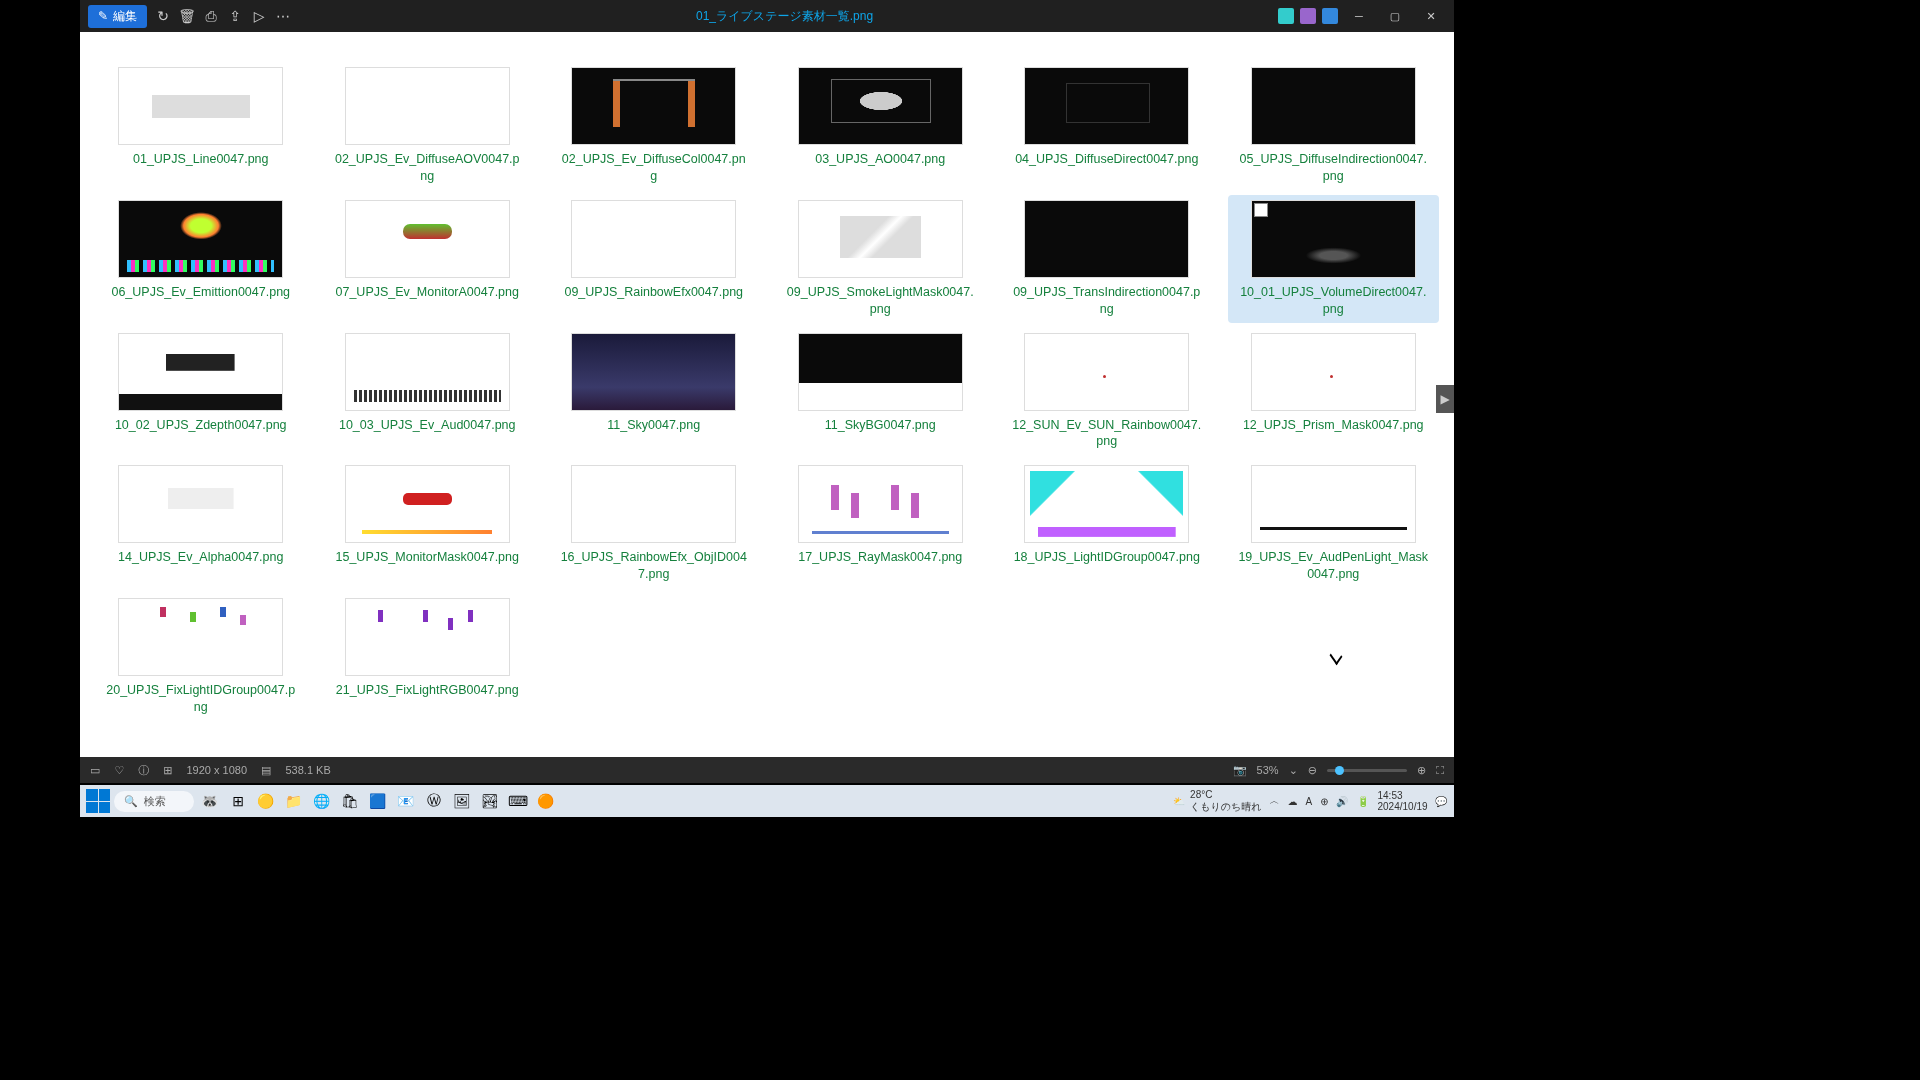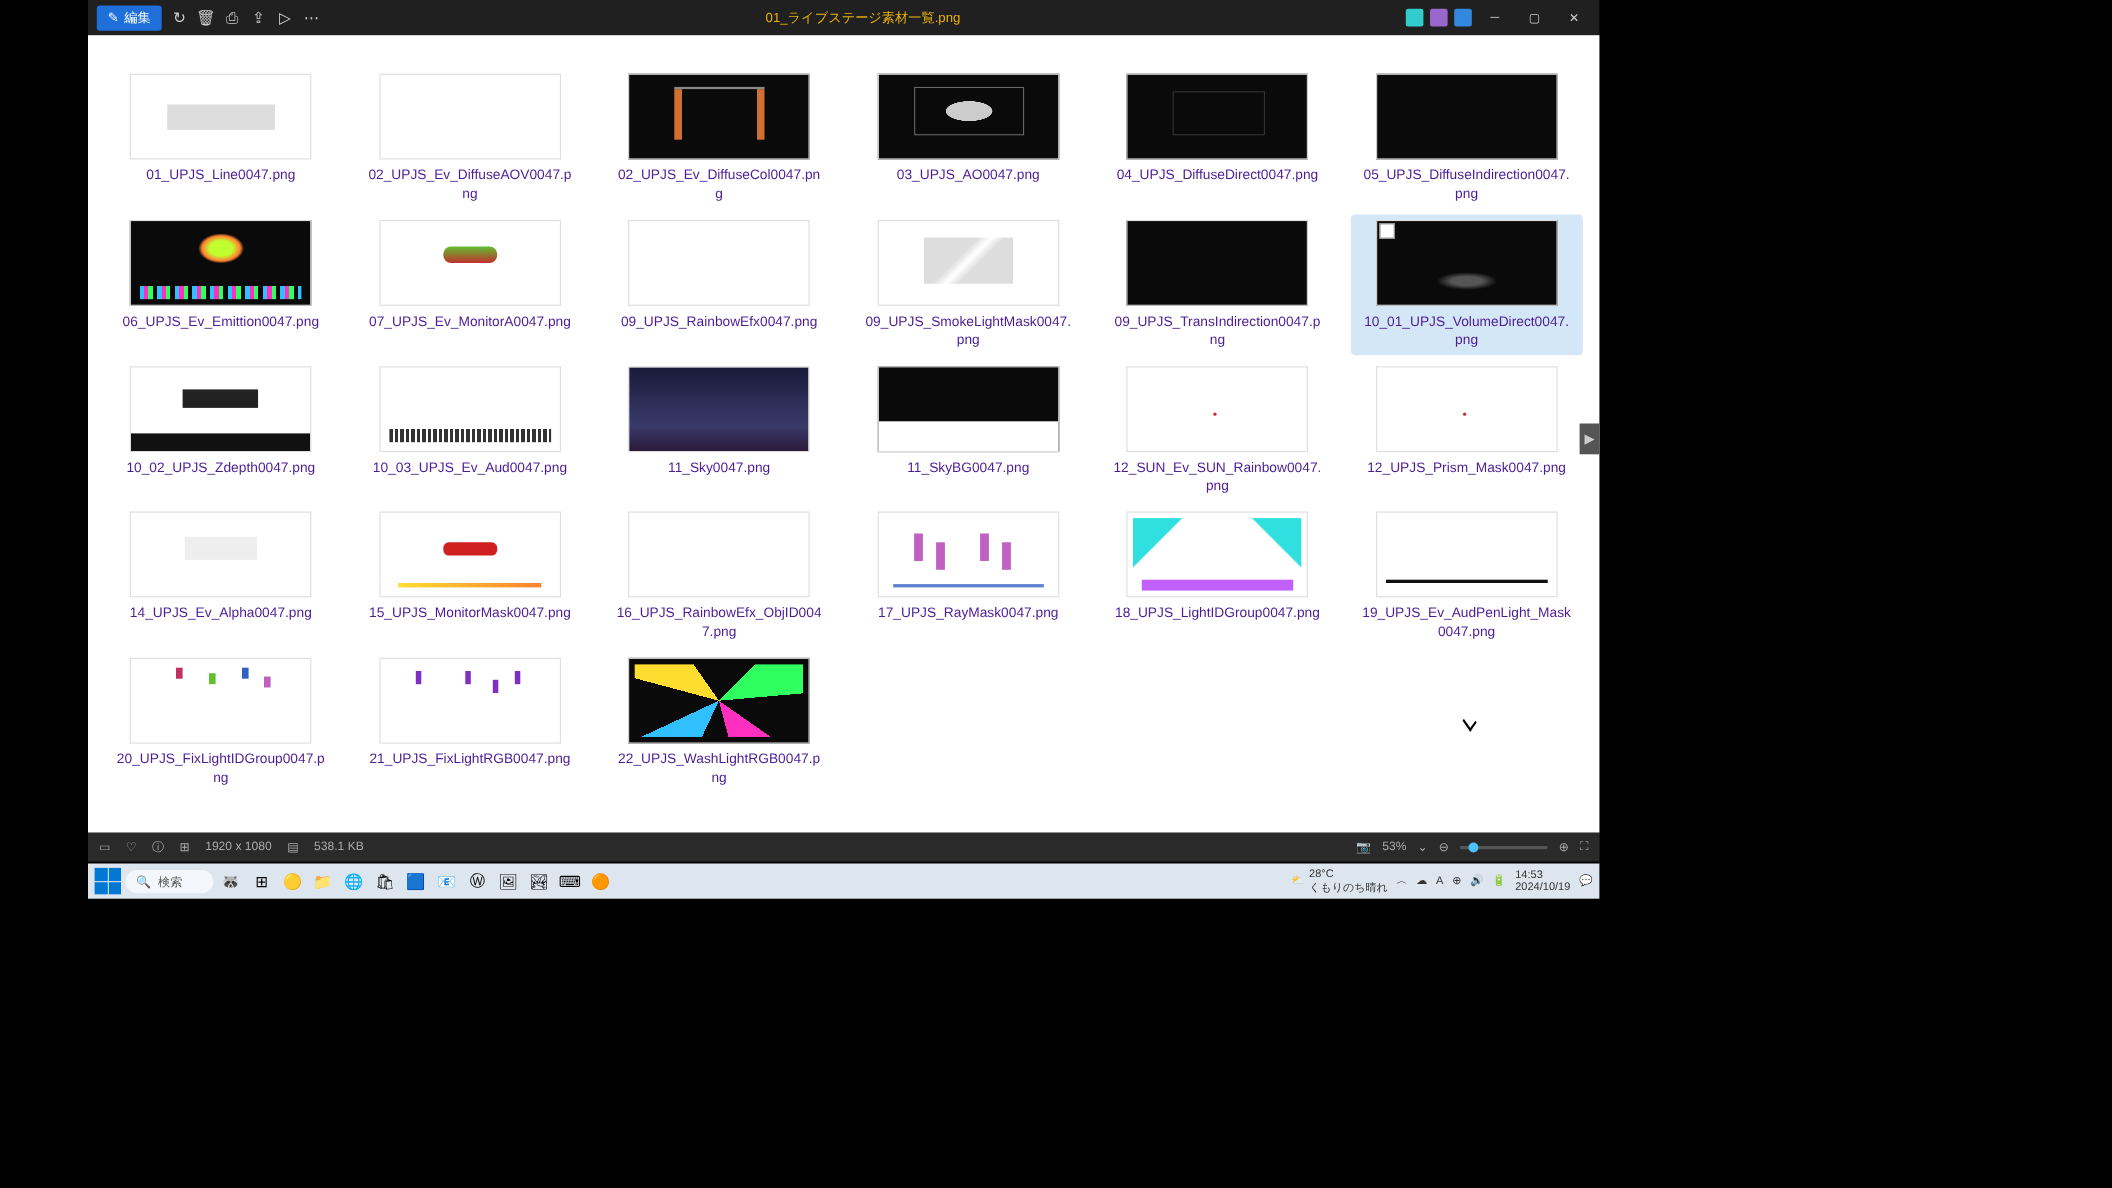--- a/index.html
+++ b/index.html
@@ -2,31 +2,31 @@
 <html><head>
 <meta charset="utf-8">
 <style>
 *{margin:0;padding:0;box-sizing:border-box;font-family:'Segoe UI','Yu Gothic UI',sans-serif}
 body{background:#000;width:1920px;height:1080px;overflow:hidden;position:relative}
 .app{position:absolute;left:80px;top:0;width:1374px;height:783px;background:#202020;display:flex;flex-direction:column}
 .titlebar{height:32px;display:flex;align-items:center;padding:0 8px;color:#ddd;font-size:12px}
 .tb-left{display:flex;align-items:center;gap:8px}
 .edit-btn{background:#1e6fd9;color:#fff;padding:3px 10px;border-radius:3px;display:flex;align-items:center;gap:5px;font-size:12px}
 .tb-icon{width:16px;height:16px;display:flex;align-items:center;justify-content:center;color:#ccc;font-size:14px}
-.tb-center{flex:1;text-align:center;font-size:12px;color:#eab308}
+.tb-center{flex:1;text-align:center;font-size:12px;color:#0ea5e9}
 .tb-right{display:flex;align-items:center;gap:6px}
 .tb-color{width:16px;height:16px;border-radius:2px}
 .win-btn{width:30px;height:24px;display:flex;align-items:center;justify-content:center;color:#ccc;font-size:11px}
 .content{flex:1;background:#fff;overflow:auto;padding:30px 15px}
 .grid{display:grid;grid-template-columns:repeat(6,1fr);gap:5px 15px}
 .item{display:flex;flex-direction:column;align-items:center;padding:5px;border-radius:4px}
 .item.selected{background:#d4e7f7}
 .thumb{width:165px;height:78px;border:1px solid #ddd;position:relative;overflow:hidden}
 .item.selected .thumb::before{content:'';position:absolute;top:2px;left:2px;width:12px;height:12px;background:#fff;border:1px solid #888}
-.fname{font-size:12.5px;color:#4c1d95;text-align:center;margin-top:6px;line-height:1.35;word-break:break-all;max-width:190px}
+.fname{font-size:12.5px;color:#15803d;text-align:center;margin-top:6px;line-height:1.35;word-break:break-all;max-width:190px}
 .statusbar{height:26px;background:#2a2a2a;display:flex;align-items:center;padding:0 10px;color:#aaa;font-size:11px;gap:14px}
 .sb-left{display:flex;align-items:center;gap:14px}
 .sb-right{margin-left:auto;display:flex;align-items:center;gap:10px}
 .slider{width:80px;height:3px;background:#555;position:relative;border-radius:2px}
 .slider::before{content:'';position:absolute;left:8px;top:-3px;width:9px;height:9px;background:#4cc2ff;border-radius:50%}
 
 .t1{background:#fff}.t1::after{content:'';position:absolute;inset:15px 20px;background:linear-gradient(#ddd,#ddd) center/80% 50% no-repeat}
 .t2{background:#fff}
 .t3{background:#0a0a0a}.t3::after{content:'';position:absolute;left:25%;top:15%;width:50%;height:60%;background:linear-gradient(90deg,#d07030 0 8%,transparent 8% 92%,#d07030 92%);border-top:2px solid #888}
 .t4{background:#0a0a0a}.t4::after{content:'';position:absolute;left:20%;top:15%;width:60%;height:55%;background:radial-gradient(ellipse at center,#ccc 30%,transparent 31%);border:1px solid #666}
@@ -197,24 +197,20 @@
           <div class="fname">19_UPJS_Ev_AudPenLight_Mask0047.png</div>
         </div>
         <div class="item">
           <div class="thumb t27"></div>
           <div class="fname">20_UPJS_FixLightIDGroup0047.png</div>
         </div>
         <div class="item">
           <div class="thumb t28"></div>
           <div class="fname">21_UPJS_FixLightRGB0047.png</div>
         </div>
-        <div class="item">
-          <div class="thumb t29"></div>
-          <div class="fname">22_UPJS_WashLightRGB0047.png</div>
-        </div>
       </div>
   </div>
 
   <div class="nav-arrow">▶</div>
 
   <div class="statusbar">
     <div class="sb-left">
       <span>▭</span>
       <span>♡</span>
       <span>ⓘ</span>

